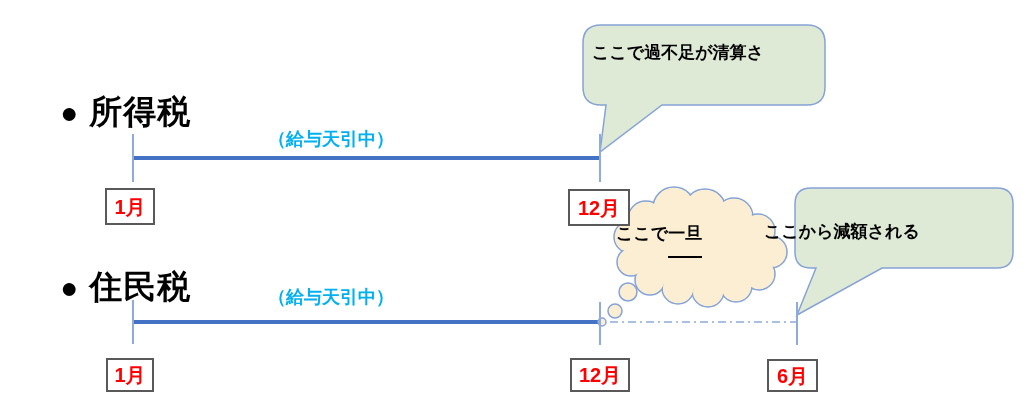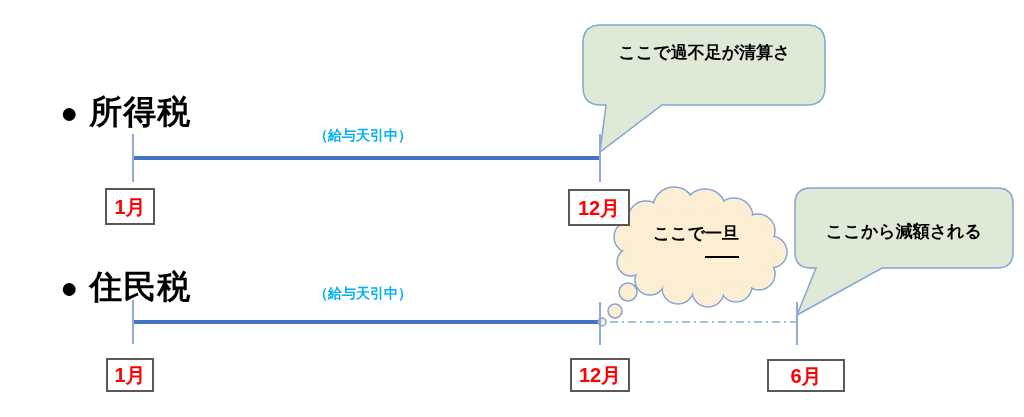--- a/index.html
+++ b/index.html
@@ -10,33 +10,33 @@
   }
   .layer { position:absolute; left:0; top:0; }
 
   .heading {
     position:absolute; color:#000000; font-weight:bold; font-size:33px;
     white-space:nowrap; letter-spacing:1px;margin-top:28px;
   }
   .heading .bullet { font-size:30px; margin-right:10px; }
 
   .deduct-label {
-    position:absolute; width:190px; text-align:center;
-    color:#00B0F0; font-weight:bold; font-size:14px; white-space:nowrap;
+    position:absolute; width:190px; text-align:left;
+    color:#00B0F0; font-weight:bold; font-size:18px; white-space:nowrap;
   }
 
   .month-box {
     position:absolute; box-sizing:border-box;
     background:#ffffff; border:2px solid #595959;
     display:flex; align-items:center; justify-content:center;
     color:#FF0000; font-weight:bold; font-size:20px; line-height:1;
   }
 
   .callout-text {
-    position:absolute; text-align:center; color:#000000;
+    position:absolute; text-align:left; color:#000000;
     font-weight:bold; font-size:17px; line-height:25px;
   }
   .callout-text .ln { display:block; }
   .u-line { border-bottom:2px solid #000; padding-bottom:13px; }
 </style>
 </head>
 <body>
 
 <div class="stage">
 
@@ -107,25 +107,25 @@
   </div>
 
   <div class="deduct-label" style="left:268px; top:127px;">（給与天引中）</div>
   <div class="deduct-label" style="left:268px; top:285px;">（給与天引中）</div>
 
   <div class="month-box" style="left:105px; top:188px; width:50px; height:37px;">1月</div>
   <div class="month-box" style="left:568px; top:189px; width:62px; height:37px;">12月</div>
 
   <div class="month-box" style="left:106px; top:358px; width:48px; height:34px;">1月</div>
   <div class="month-box" style="left:570px; top:358px; width:60px; height:34px;">12月</div>
-  <div class="month-box" style="left:767px; top:359px; width:78px; height:33px;">6月</div>
+  <div class="month-box" style="left:767px; top:359px; width:51px; height:33px;">6月</div>
 
   <div class="callout-text" style="left:592px; top:40px; width:225px;">
     <span class="ln">ここで過不足が清算さ</span>
   </div>
 
   <div class="callout-text" style="left:616px; top:221px; width:160px; line-height:26px;">
     <span class="ln"><span>ここで</span><span class="u-line">一旦</span></span>
   </div>
 
-  <div class="callout-text" style="left:800px; top:219px; width:208px;">ここから減額される</div>
+  <div class="callout-text" style="left:764px; top:219px; width:208px;">ここから減額される</div>
 
 </div>
 
 </body></html>

